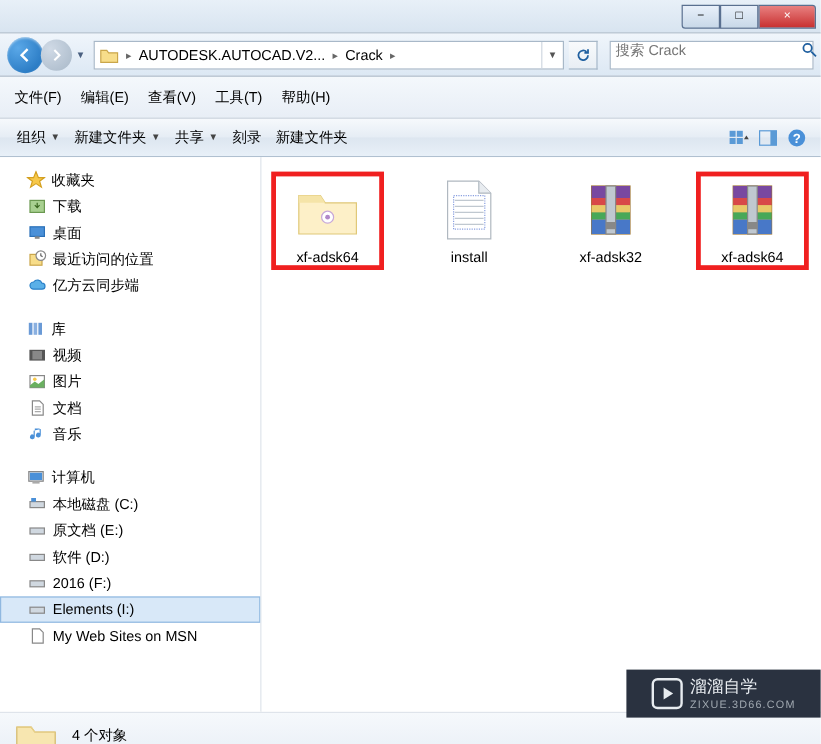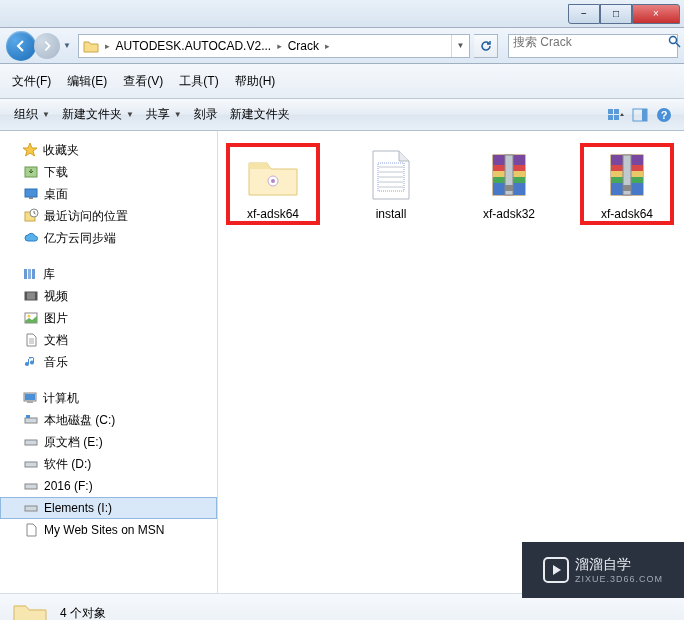--- a/index.html
+++ b/index.html
@@ -56,21 +56,21 @@
 .file { width: 94px; display: flex; flex-direction: column; align-items: center; cursor: pointer; padding: 4px; position: relative; }
 .file.hl { border: 4px solid #f02020; padding: 0; }
 .file-ico { width: 56px; height: 56px; display: flex; align-items: center; justify-content: center; margin-bottom: 4px; }
 .file-name { font-size: 12px; text-align: center; word-break: break-all; }
 
 
 .status { height: 40px; border-top: 1px solid #d8dee6; background: linear-gradient(to bottom, #f6f9fc, #e8eef6); display: flex; align-items: center; padding: 0 12px; font-size: 12px; gap: 12px; }
 .status-ico { width: 36px; height: 32px; }
 
 
-.watermark { position: absolute; right: 0; bottom: 22px; width: 162px; height: 56px; background: #2a3240; display: flex; align-items: center; justify-content: center; color: #e8ecf0; font-size: 14px; gap: 6px; }
+.watermark { position: absolute; right: 0; bottom: 22px; width: 162px; height: 40px; background: #2a3240; display: flex; align-items: center; justify-content: center; color: #e8ecf0; font-size: 14px; gap: 6px; }
 .watermark .sub { font-size: 9px; display: block; color: #a0a8b0; letter-spacing: 1px; }
 .wm-ico { width: 26px; height: 26px; border: 2px solid #e8ecf0; border-radius: 5px; display: flex; align-items: center; justify-content: center; }
 
 
 svg { display: block; }
 </style>
 </head>
 <body>
 
 <div class="titlebar">

